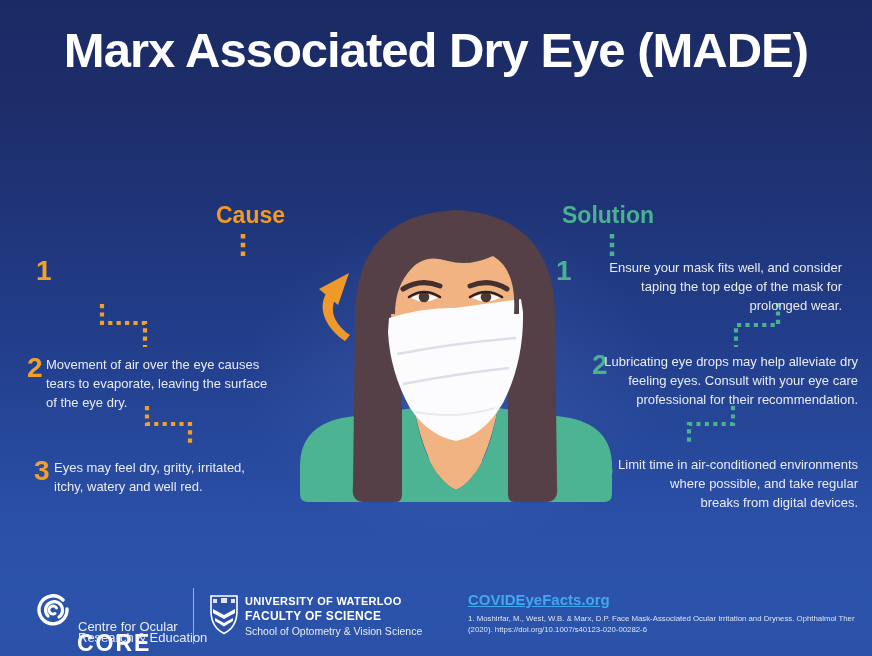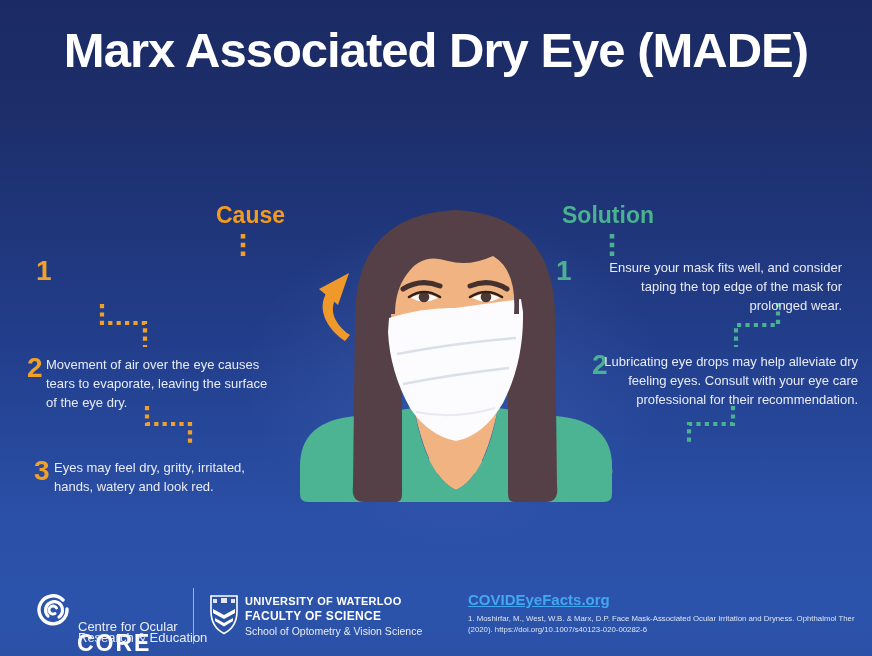--- a/index.html
+++ b/index.html
@@ -84,32 +84,35 @@
   </svg>
 
   <div id="cause-heading" class="abs col-heading">Cause</div>
   <div id="cause-1-num" class="abs num orange">1</div>
   <div id="cause-2-num" class="abs num orange">2</div>
   <div id="cause-2-text" class="abs item-text">Movement of air over the eye causes
 tears to evaporate, leaving the surface
 of the eye dry.</div>
   <div id="cause-3-num" class="abs num orange">3</div>
   <div id="cause-3-text" class="abs item-text">Eyes may feel dry, gritty, irritated,
-hands, watery and look red.</div>
+itchy, watery and well red.</div>
 
   <div id="solution-heading" class="abs col-heading">Solution</div>
   <div id="sol-1-num" class="abs num green">1</div>
   <div id="sol-1-text" class="abs item-text right">Ensure your mask fits well, and consider
 taping the top edge of the mask for
 prolonged wear.</div>
   <div id="sol-2-num" class="abs num green">2</div>
   <div id="sol-2-text" class="abs item-text right">Lubricating eye drops may help alleviate dry
 feeling eyes. Consult with your eye care
 professional for their recommendation.</div>
   <div id="sol-3-num" class="abs num green">3</div>
+  <div id="sol-3-text" class="abs item-text right">Limit time in air-conditioned environments
+where possible, and take regular
+breaks from digital devices.</div>
 
   <svg class="abs" style="left:290px; top:195px;" width="330" height="310" viewBox="290 195 330 310">
 
     <rect x="429" y="392" width="53" height="82" rx="9" fill="#e7a676"></rect>
 
     <path d="M414 408 Q 428 478 456 490 Q 484 478 498 408 Z" fill="#f2b382"></path>
 
     <path d="M308 502 Q 300 502 300 494 L 300 466 Q 300 424 348 417 L 414 408
              Q 426 476 456 490 Q 486 476 498 408 L 564 417 Q 612 424 612 466
              L 612 494 Q 612 502 604 502 Z" fill="#4db493"></path>

